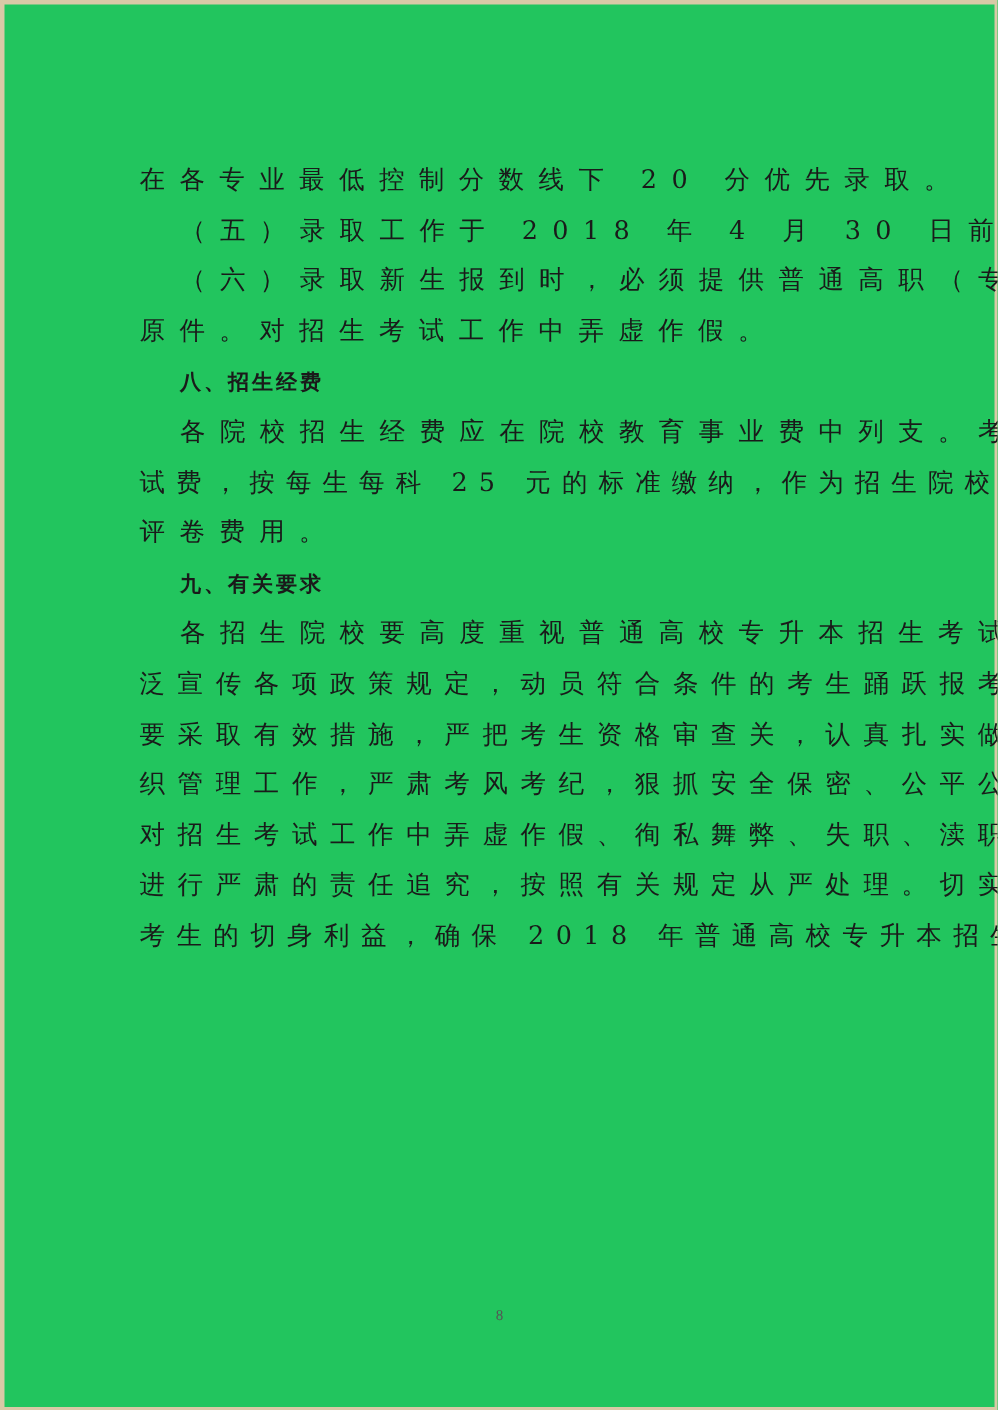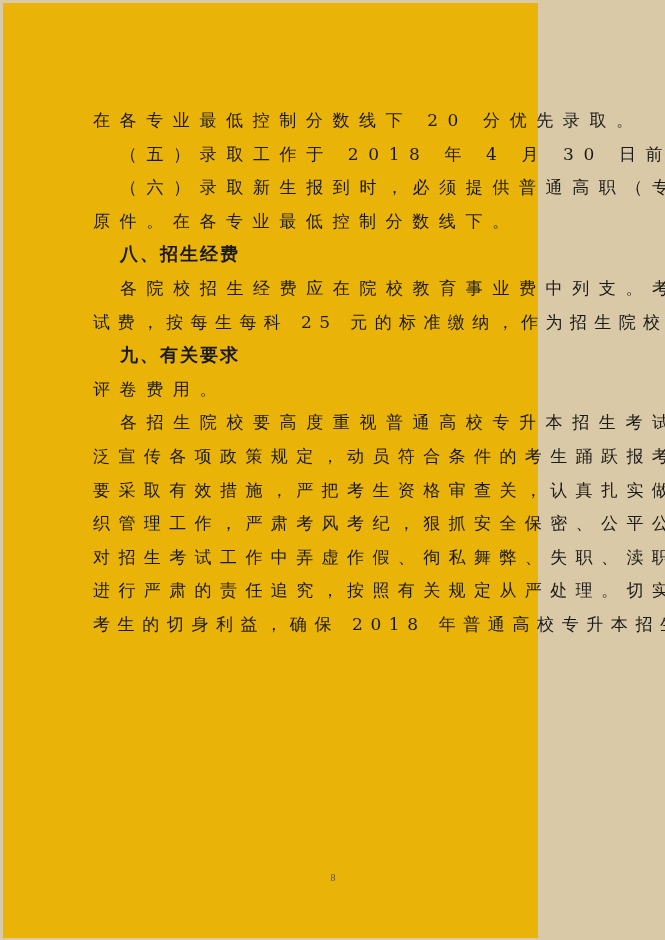--- a/index.html
+++ b/index.html
@@ -10,23 +10,23 @@
       width: 665px;
       height: 940px;
       background: #d9c9a6;
       position: relative;
       overflow: hidden;
     }
     .page {
       position: absolute;
       left: 3px;
       top: 3px;
-      width: 535px;
+      width: 660px;
       height: 935px;
-      background: #eab308;
+      background: #22c55e;
     }
     .content {
       position: absolute;
       left: 90px;
       top: 101px;
       width: 487px;
       font-family: "DejaVu Serif", "Liberation Serif", serif;
       color: #1a1a1a;
       font-size: 17px;
       line-height: 33.6px;
@@ -36,47 +36,47 @@
       white-space: nowrap;
       height: 33.6px;
     }
     .indent {
       padding-left: 27px;
     }
     .heading {
       font-family: Liberation Sans, sans-serif;
       font-weight: bold;
       letter-spacing: 2px;
-      font-size: 18px;
+      font-size: 14px;
     }
     .page-number {
       position: absolute;
       left: 0;
       width: 660px;
       top: 869px;
       text-align: center;
       font-family: "Liberation Serif", serif;
       font-size: 10px;
       color: #555;
     }
   </style>
 </head>
 <body>
 
 <div class="page">
   <div class="content">
     <div class="line">在各专业最低控制分数线下 20 分优先录取。</div>
     <div class="line indent">（五）录取工作于 2018 年 4 月 30 日前全部结束。</div>
     <div class="line indent">（六）录取新生报到时，必须提供普通高职（专科）毕业证</div>
-    <div class="line">原件。在各专业最低控制分数线下。</div>
+    <div class="line">原件。对招生考试工作中弄虚作假。</div>
     <div class="line indent heading">八、招生经费</div>
     <div class="line indent">各院校招生经费应在院校教育事业费中列支。考生报名考</div>
     <div class="line" style="letter-spacing:7.4px">试费，按每生每科 25 元的标准缴纳，作为招生院校报名、考试、</div>
+    <div class="line">评卷费用。</div>
     <div class="line indent heading">九、有关要求</div>
-    <div class="line">评卷费用。</div>
     <div class="line indent">各招生院校要高度重视普通高校专升本招生考试工作，广</div>
     <div class="line" style="letter-spacing:8.4px">泛宣传各项政策规定，动员符合条件的考生踊跃报考。同时，</div>
     <div class="line" style="letter-spacing:8.4px">要采取有效措施，严把考生资格审查关，认真扎实做好考试组</div>
     <div class="line" style="letter-spacing:8.4px">织管理工作，严肃考风考纪，狠抓安全保密、公平公正录取。</div>
     <div class="line" style="letter-spacing:8.4px">对招生考试工作中弄虚作假、徇私舞弊、失职、渎职等行为要</div>
     <div class="line" style="letter-spacing:8.4px">进行严肃的责任追究，按照有关规定从严处理。切实维护广大</div>
     <div class="line" style="letter-spacing:7.6px">考生的切身利益，确保 2018 年普通高校专升本招生考试各项工</div>
   </div>
   <div class="page-number">8</div>
 </div>

